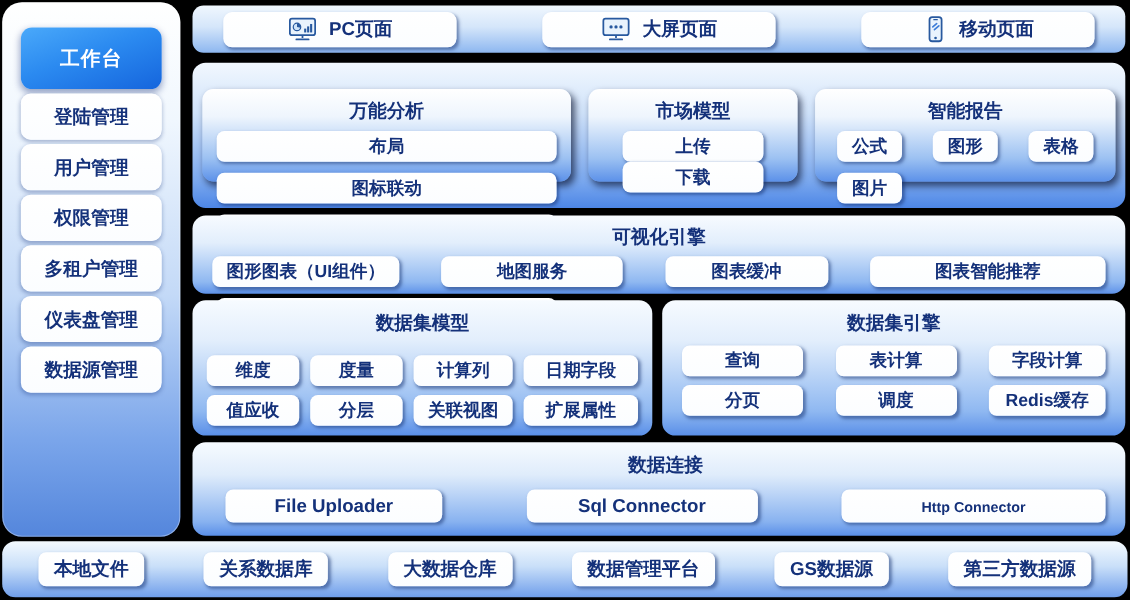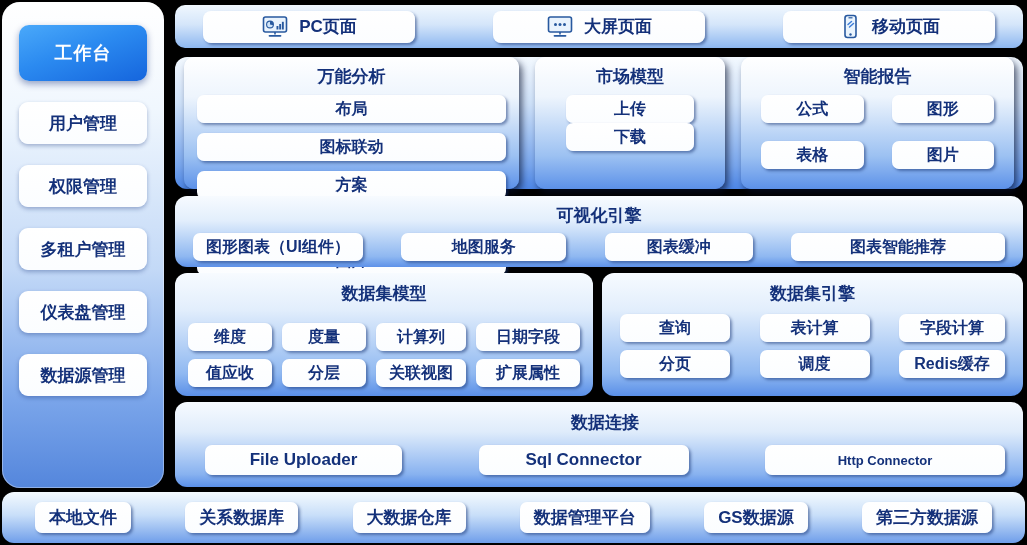--- a/index.html
+++ b/index.html
@@ -6,32 +6,32 @@
   body{
     width:1027px;height:545px;position:relative;overflow:hidden;
     background:#000;
     font-family:"Liberation Sans","DejaVu Sans",sans-serif;
   }
   .panel{position:absolute;box-sizing:border-box;}
   
   .sidebar{
     left:2px;top:2px;width:162px;height:486px;border-radius:18px;
     background:linear-gradient(180deg,#ffffff 0%,#f0f7fe 22%,#c3d9f7 55%,#7aa5ea 82%,#5486dc 100%);
-    display:flex;flex-direction:column;align-items:center;gap:21px;padding-top:23px;
+    display:flex;flex-direction:column;align-items:center;gap:4px;padding-top:23px;
     box-shadow:0 0 0 1px rgba(255,255,255,.35) inset;
   }
   .topnav{
     left:175px;top:5px;width:848px;height:43px;border-radius:10px;
     background:linear-gradient(180deg,#f0f7fe 0%,#d5e6fa 45%,#8db7f0 100%);
     display:flex;align-items:center;justify-content:space-between;padding:0 28px;
   }
   .row2{
     left:175px;top:57px;width:848px;height:132px;border-radius:12px;
     background:linear-gradient(180deg,#f2f8fe 0%,#cfe2fa 35%,#79a7ee 82%,#4d86e6 100%);
-    display:flex;gap:16px;padding:0 9px;
+    display:flex;gap:16px;padding:24px 9px;
   }
   .subpanel{
     border-radius:10px;display:flex;flex-direction:column;box-sizing:border-box;
     background:linear-gradient(180deg,#ffffff 0%,#eef5fd 30%,#9cc1f2 75%,#5c91e9 100%);
     box-shadow:3px 4px 7px rgba(4,12,40,.65);
   }
   .viz{
     left:175px;top:196px;width:848px;height:71px;border-radius:12px;
     background:linear-gradient(180deg,#f7fbff 0%,#e2eefc 35%,#8fb8f1 85%,#5e92e9 100%);
   }
@@ -70,21 +70,21 @@
     color:#fff;font-weight:700;font-size:18px;letter-spacing:1px;cursor:pointer;
     box-shadow:0 3px 7px rgba(0,30,110,.4);
   }
   .sec-title{font-size:17px;font-weight:700;color:#14317a;text-align:center;flex:none;}
   .subpanel .sec-title{margin:8px 0 7px;}
   .smallbtn{height:28px;}
   
   .grid3{flex:1;display:grid;grid-template-columns:repeat(1,1fr);gap:10px 24px;padding:0 13px 12px;}
   .stack2{flex:1;display:flex;flex-direction:column;gap:0;align-items:center;padding-bottom:12px;}
   .stack2 .btn{width:128px;}
-  .grid2{flex:1;display:grid;grid-template-columns:1fr 1fr;gap:10px 28px;padding:0 20px 12px;}
+  .grid2{flex:1;display:grid;grid-template-columns:1fr 1fr 1fr;gap:10px 28px;padding:0 20px 12px;}
   
   .viz-row{display:flex;justify-content:space-between;padding:0 18px;margin-top:6px;}
   .viz .sec-title{margin-top:8px;}
   .vw1{width:170px;} .vw2{width:165px;} .vw3{width:148px;} .vw4{width:214px;}
   
   .dm-grid{display:grid;grid-template-columns:84px 84px 90px 104px;gap:8px 10px;padding:0 13px;margin-top:18px;}
   .dsmodel .sec-title,.dsengine .sec-title{margin-top:9px;}
   .de-grid{display:grid;grid-template-columns:110px 110px 106px;justify-content:space-between;gap:8px 0;padding:0 18px;margin-top:9px;}
   
   .connect-row{display:flex;justify-content:space-between;padding:0 18px;margin-top:11px;}
@@ -94,20 +94,21 @@
   .cw3{width:240px;height:30px;font-size:13px;}
   
   .srcbtn{height:31px;font-size:17px;padding:0 14px;}
   .icon{display:flex;align-items:center;flex:none;}
 </style>
 </head>
 <body>
 
 <div class="panel sidebar">
   <div class="workbench">工作台</div>
+  <div class="btn sidebtn">登陆管理</div>
   <div class="btn sidebtn">用户管理</div>
   <div class="btn sidebtn">权限管理</div>
   <div class="btn sidebtn">多租户管理</div>
   <div class="btn sidebtn">仪表盘管理</div>
   <div class="btn sidebtn">数据源管理</div>
 </div>
 
 <div class="panel topnav">
   <div class="btn navbtn">
     <span class="icon">

